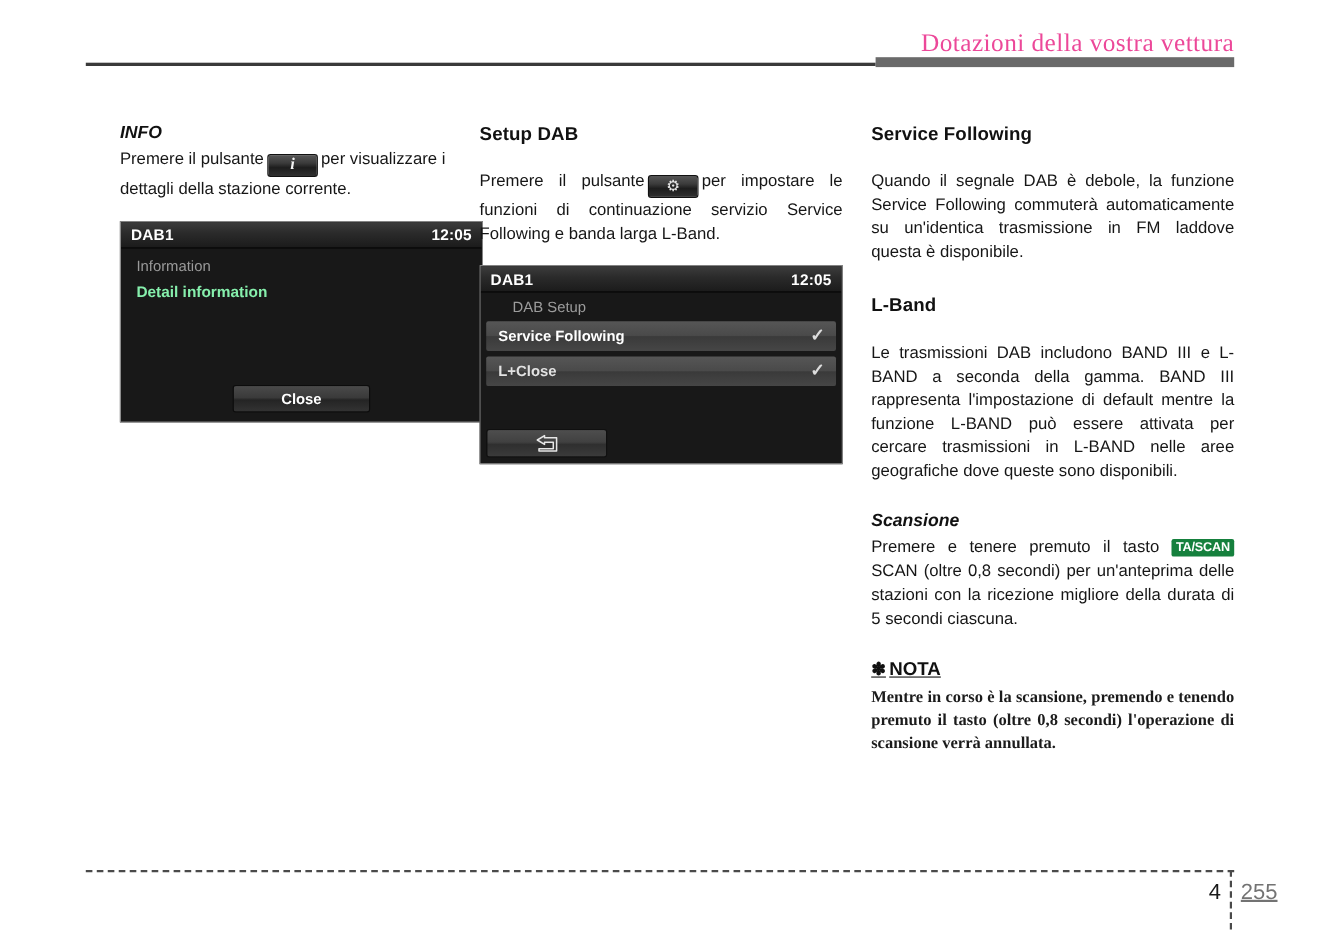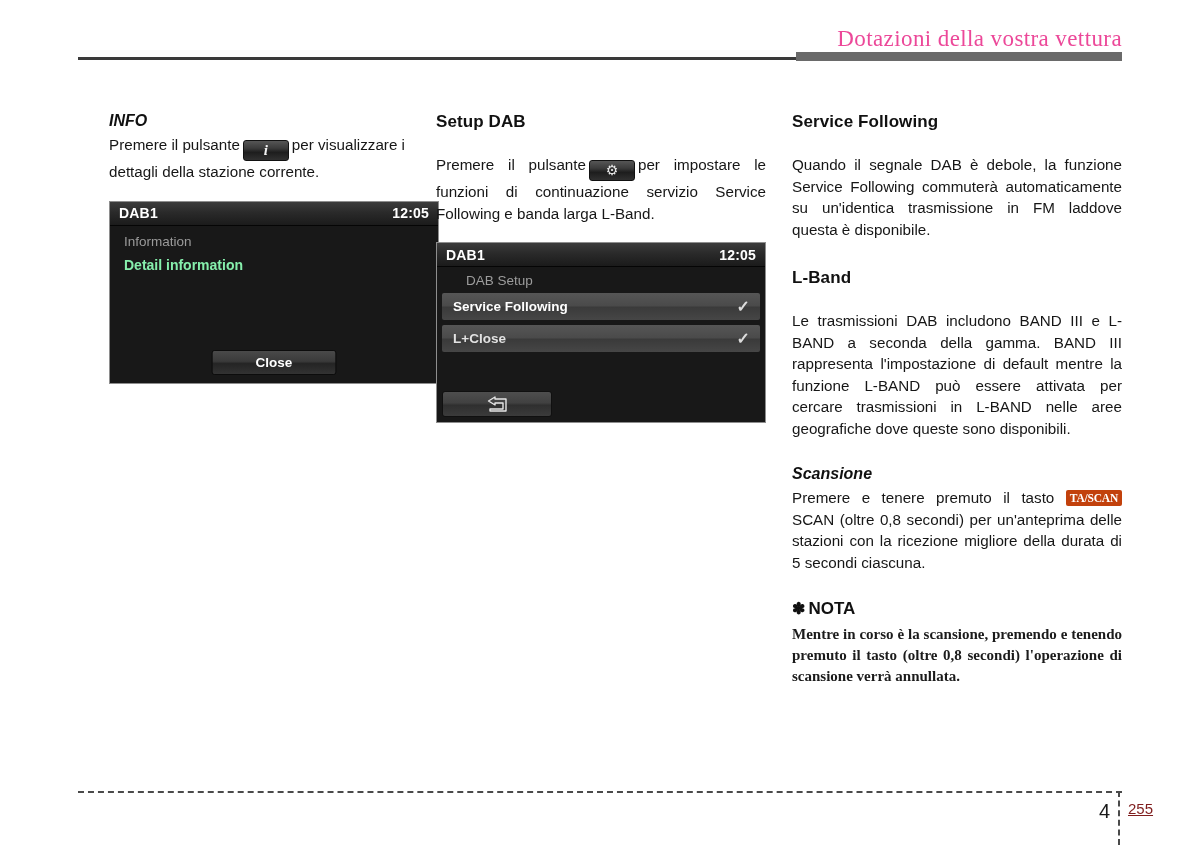--- a/index.html
+++ b/index.html
@@ -111,29 +111,28 @@
   }
   .btn-inline .glyph-gear {
     display: block;
     line-height: 19px;
     font-size: 14px;
     color: #e8e8e8;
   }
   .badge-scan {
     display: inline-block;
     vertical-align: 1px;
-    background: #c2410c;
+    background: #15803d;
     color: #ffffff;
     font-size: 11.5px;
     font-weight: bold;
     letter-spacing: -0.2px;
     padding: 2px 4px 2px 4px;
     border-radius: 2px;
     line-height: 12px;
-    font-family: Liberation Serif, serif;
   }
 
   
   .note-title {
     margin: 0 0 5px 0;
     font-size: 17px;
     font-weight: bold;
     color: #111;
   }
   .note-title .star { font-size: 16px; margin-right: 3px; }
@@ -291,22 +290,22 @@
     right: 90px;
     top: 800px;
     font-size: 20px;
     color: #1a1a1a;
     text-align: right;
   }
   .footer-page {
     position: absolute;
     left: 1128px;
     top: 800px;
-    font-size: 15px;
-    color: #7f1d1d;
+    font-size: 20px;
+    color: #737373;
     text-decoration: underline;
   }
 </style>
 </head>
 <body>
 
 <div class="page-header">
   <div class="header-title">Dotazioni della vostra vettura</div>
   <div class="header-rule-thin"></div>
   <div class="header-rule-thick"></div>
@@ -372,21 +371,21 @@
 
   <h2 class="sec-title">Service Following</h2>
   <p class="body">Quando il segnale DAB è debole, la funzione Service Following commuterà automaticamente su un'identica trasmissione in FM laddove questa è disponibile.</p>
 
   <h2 class="sec-title" style="margin-top:28px;">L-Band</h2>
   <p class="body">Le trasmissioni DAB includono BAND III e L-BAND a seconda della gamma. BAND III rappresenta l'impostazione di default mentre la funzione L-BAND può essere attivata per cercare trasmissioni in L-BAND nelle aree geografiche dove queste sono disponibili.</p>
 
   <div class="sec-title-italic" style="margin-top:26px;">Scansione</div>
   <p class="body"><span>Premere e tenere premuto il tasto</span> <span class="badge-scan">TA/SCAN</span> <span>SCAN (oltre 0,8 secondi) per un'anteprima delle stazioni con la ricezione migliore della durata di 5 secondi ciascuna.</span></p>
 
-  <div class="note-title" style="margin-top:26px;"><span class="star">✽</span><span>NOTA</span></div>
+  <div class="note-title" style="margin-top:26px;text-decoration:underline;"><span class="star">✽</span><span>NOTA</span></div>
   <p class="note-body">Mentre in corso è la scansione, premendo e tenendo premuto il tasto (oltre 0,8 secondi) l'operazione di scansione verrà annullata.</p>
 
 </div>
 
 <div class="footer-rule"></div>
 <div class="footer-divider"></div>
 <div class="footer-chapter">4</div>
 <div class="footer-page">255</div>
 
 </body></html>

